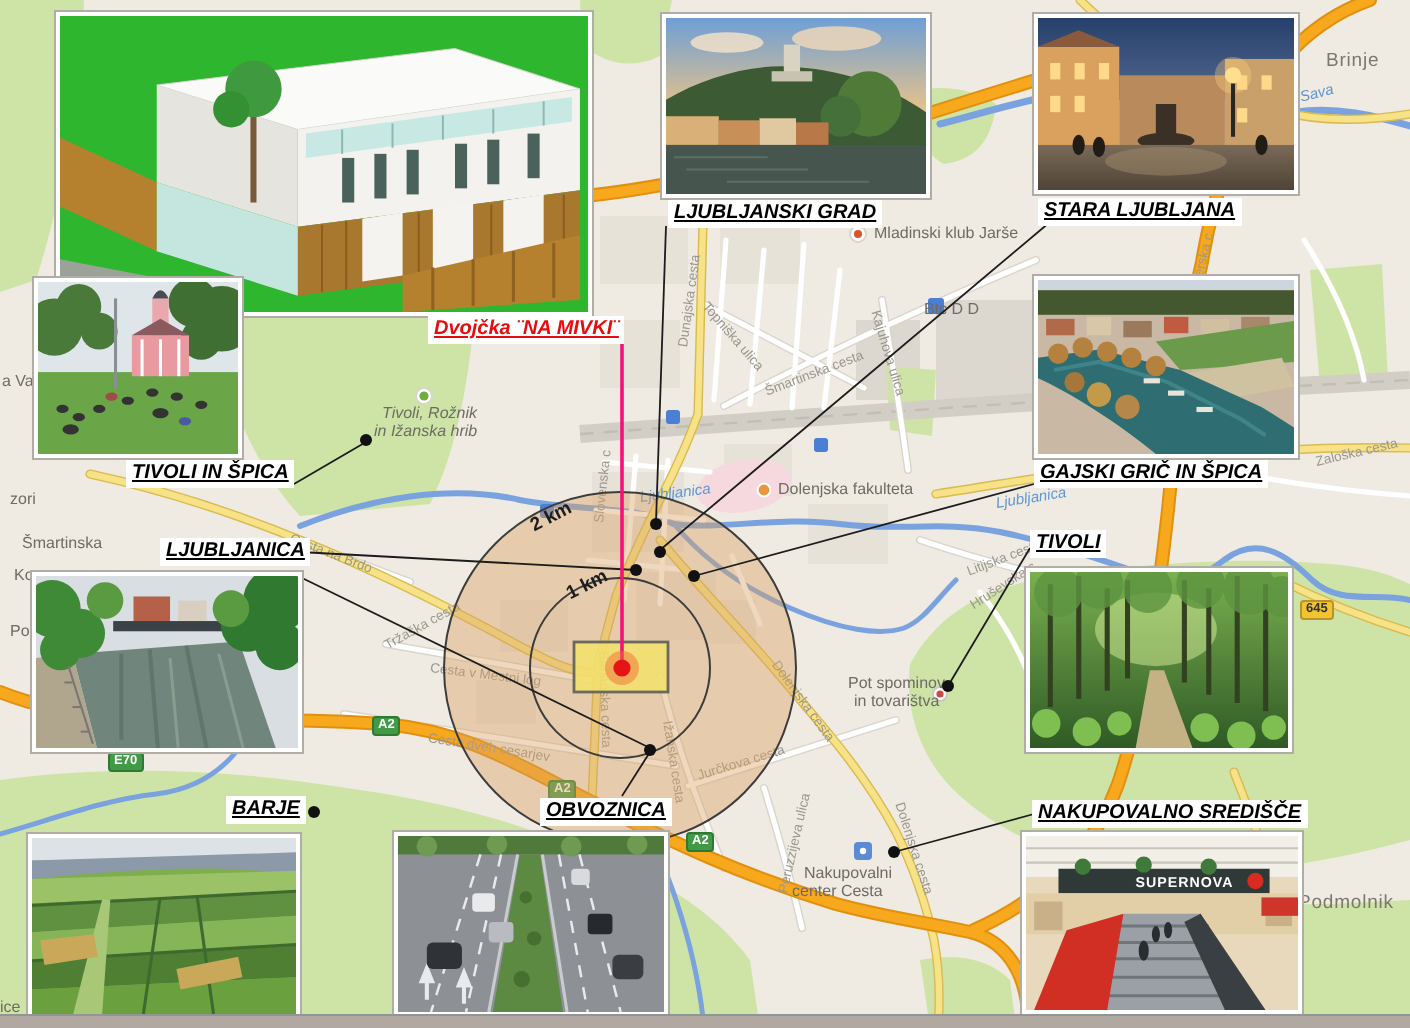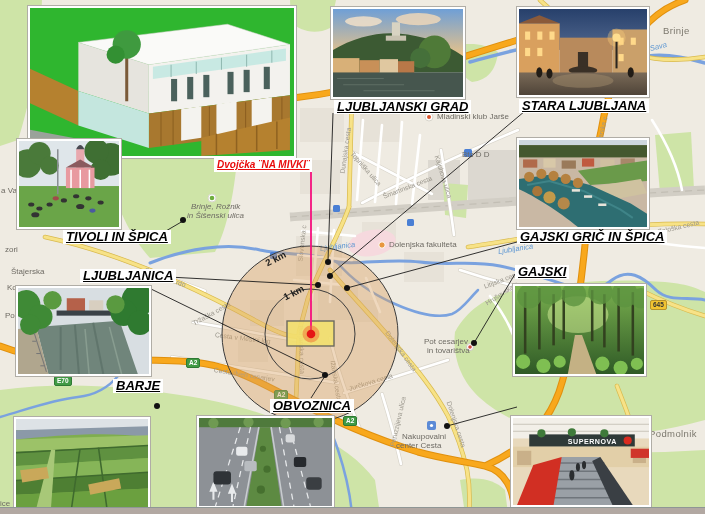--- a/index.html
+++ b/index.html
@@ -15,21 +15,21 @@
   .water{position:absolute;font-style:italic;font-size:7.5px;color:#5e97d2;white-space:nowrap;
          transform-origin:0 50%;z-index:11;}
   .shield{position:absolute;font-weight:bold;font-size:6.5px;line-height:8px;color:#fff;background:#419a45;
           border:1px solid #2e7a33;border-radius:2px;padding:0 2px;z-index:12;}
   .shield.y{background:#f2c431;color:#333;border-color:#b8932a;}
   .ring-label{position:absolute;font-weight:bold;font-size:9.5px;color:#1d1d1d;transform-origin:0 50%;z-index:26;}
   .photo{position:absolute;border:2px solid #fff;outline:1px solid #b0ada6;box-sizing:border-box;
          background:#ddd;z-index:35;margin:0;padding:0;}
   .photo svg{width:100%;height:100%;}
   .chip{position:absolute;background:#fff;padding:0 3px 1px 3px;font-style:italic;font-weight:bold;
-        font-size:13px;line-height:13px;color:#000;text-decoration:underline;white-space:nowrap;z-index:40;}
+        font-size:10px;line-height:13px;color:#000;text-decoration:underline;white-space:nowrap;z-index:40;}
   .chip.red{color:#e80c0c;font-size:10px;}
   .bottom-edge{position:absolute;left:0;top:507px;width:705px;height:7px;background:#b2a8a2;
                border-top:1px solid #8f9695;z-index:36;}
 </style>
 </head>
 <body>
 
 <div class="stage">
 
   <svg class="basemap" width="705" height="514" viewBox="0 0 705 514">
@@ -184,31 +184,31 @@
       <g>
         <rect x="427" y="421" width="9" height="9" rx="2" fill="#5b8ad6"></rect>
           <circle cx="431.5" cy="425.5" r="1.6" fill="#fff"></circle>
       </g>
     </g>
   </svg>
 
   <span class="mlabel" style="left:437px;top:112px">Mladinski klub Jarše</span>
   <span class="mlabel" style="left:462px;top:150px">Btc D D</span>
   <span class="mlabel" style="left:389px;top:240px">Dolenjska fakulteta</span>
-  <span class="mlabel" style="left:191px;top:202px;font-style:italic">Brinje, Rožnik</span>
-  <span class="mlabel" style="left:187px;top:211px;font-style:italic">in Šišenski ulica</span>
-  <span class="mlabel" style="left:424px;top:337px">Pot cesarjev</span>
+  <span class="mlabel" style="left:191px;top:202px;font-style:italic">Tivoli, Rožnik</span>
+  <span class="mlabel" style="left:187px;top:211px;font-style:italic">in Ižanska hrib</span>
+  <span class="mlabel" style="left:424px;top:337px">Pot spominov</span>
   <span class="mlabel" style="left:427px;top:346px">in tovarištva</span>
   <span class="mlabel" style="left:402px;top:432px">Nakupovalni</span>
   <span class="mlabel" style="left:396px;top:441px">center Cesta</span>
   <span class="mlabel big" style="left:663px;top:26px">Brinje</span>
-  <span class="mlabel big" style="left:649px;top:429px">Podmolnik</span>
+  <span class="mlabel big" style="left:649px;top:447px">Podmolnik</span>
   <span class="mlabel" style="left:1px;top:186px">a Va</span>
   <span class="mlabel" style="left:5px;top:245px">zori</span>
-  <span class="mlabel" style="left:11px;top:267px">Štajerska</span>
+  <span class="mlabel" style="left:11px;top:267px">Šmartinska</span>
   <span class="mlabel" style="left:7px;top:283px">Kor</span>
   <span class="mlabel" style="left:5px;top:311px">Pod</span>
   <span class="mlabel" style="left:0px;top:499px">ice</span>
 
   <span class="street" style="left:342px;top:170px;transform:rotate(-82deg)">Dunajska cesta</span>
   <span class="street" style="left:352px;top:149px;transform:rotate(49deg)">Topniška ulica</span>
   <span class="street" style="left:383px;top:193px;transform:rotate(-21deg)">Šmartinska cesta</span>
   <span class="street" style="left:437px;top:152px;transform:rotate(73deg)">Kajuhova ulica</span>
   <span class="street" style="left:597px;top:146px;transform:rotate(-76deg)">Štajerska c</span>
   <span class="street" style="left:658px;top:228px;transform:rotate(-13deg)">Zaloška cesta</span>
@@ -650,21 +650,22 @@
         <rect x="92" y="38" width="12" height="10" rx="2" fill="#26292d"></rect>
         <rect x="104" y="58" width="15" height="12" rx="3" fill="#3a3e42"></rect>
         <rect x="84" y="16" width="9" height="8" rx="2" fill="#d8dadc"></rect>
       </g>
     </svg>
   </figure>
 
   <span class="chip" style="left:334px;top:100px">LJUBLJANSKI GRAD</span>
   <span class="chip" style="left:519px;top:99px">STARA LJUBLJANA</span>
   <span class="chip" style="left:517px;top:230px">GAJSKI GRIČ IN ŠPICA</span>
-  <span class="chip" style="left:515px;top:265px">GAJSKI</span>
+  <span class="chip" style="left:515px;top:265px">TIVOLI</span>
+  <span class="chip" style="left:516px;top:400px">NAKUPOVALNO SREDIŠČE</span>
   <span class="chip" style="left:63px;top:230px">TIVOLI IN ŠPICA</span>
   <span class="chip" style="left:80px;top:269px">LJUBLJANICA</span>
-  <span class="chip" style="left:113px;top:379px">BARJE</span>
+  <span class="chip" style="left:113px;top:398px">BARJE</span>
   <span class="chip" style="left:270px;top:399px">OBVOZNICA</span>
   <span class="chip red" style="left:214px;top:158px">Dvojčka ¨NA MIVKI¨</span>
 
   <div class="bottom-edge"></div>
 </div>
 
 </body></html>

